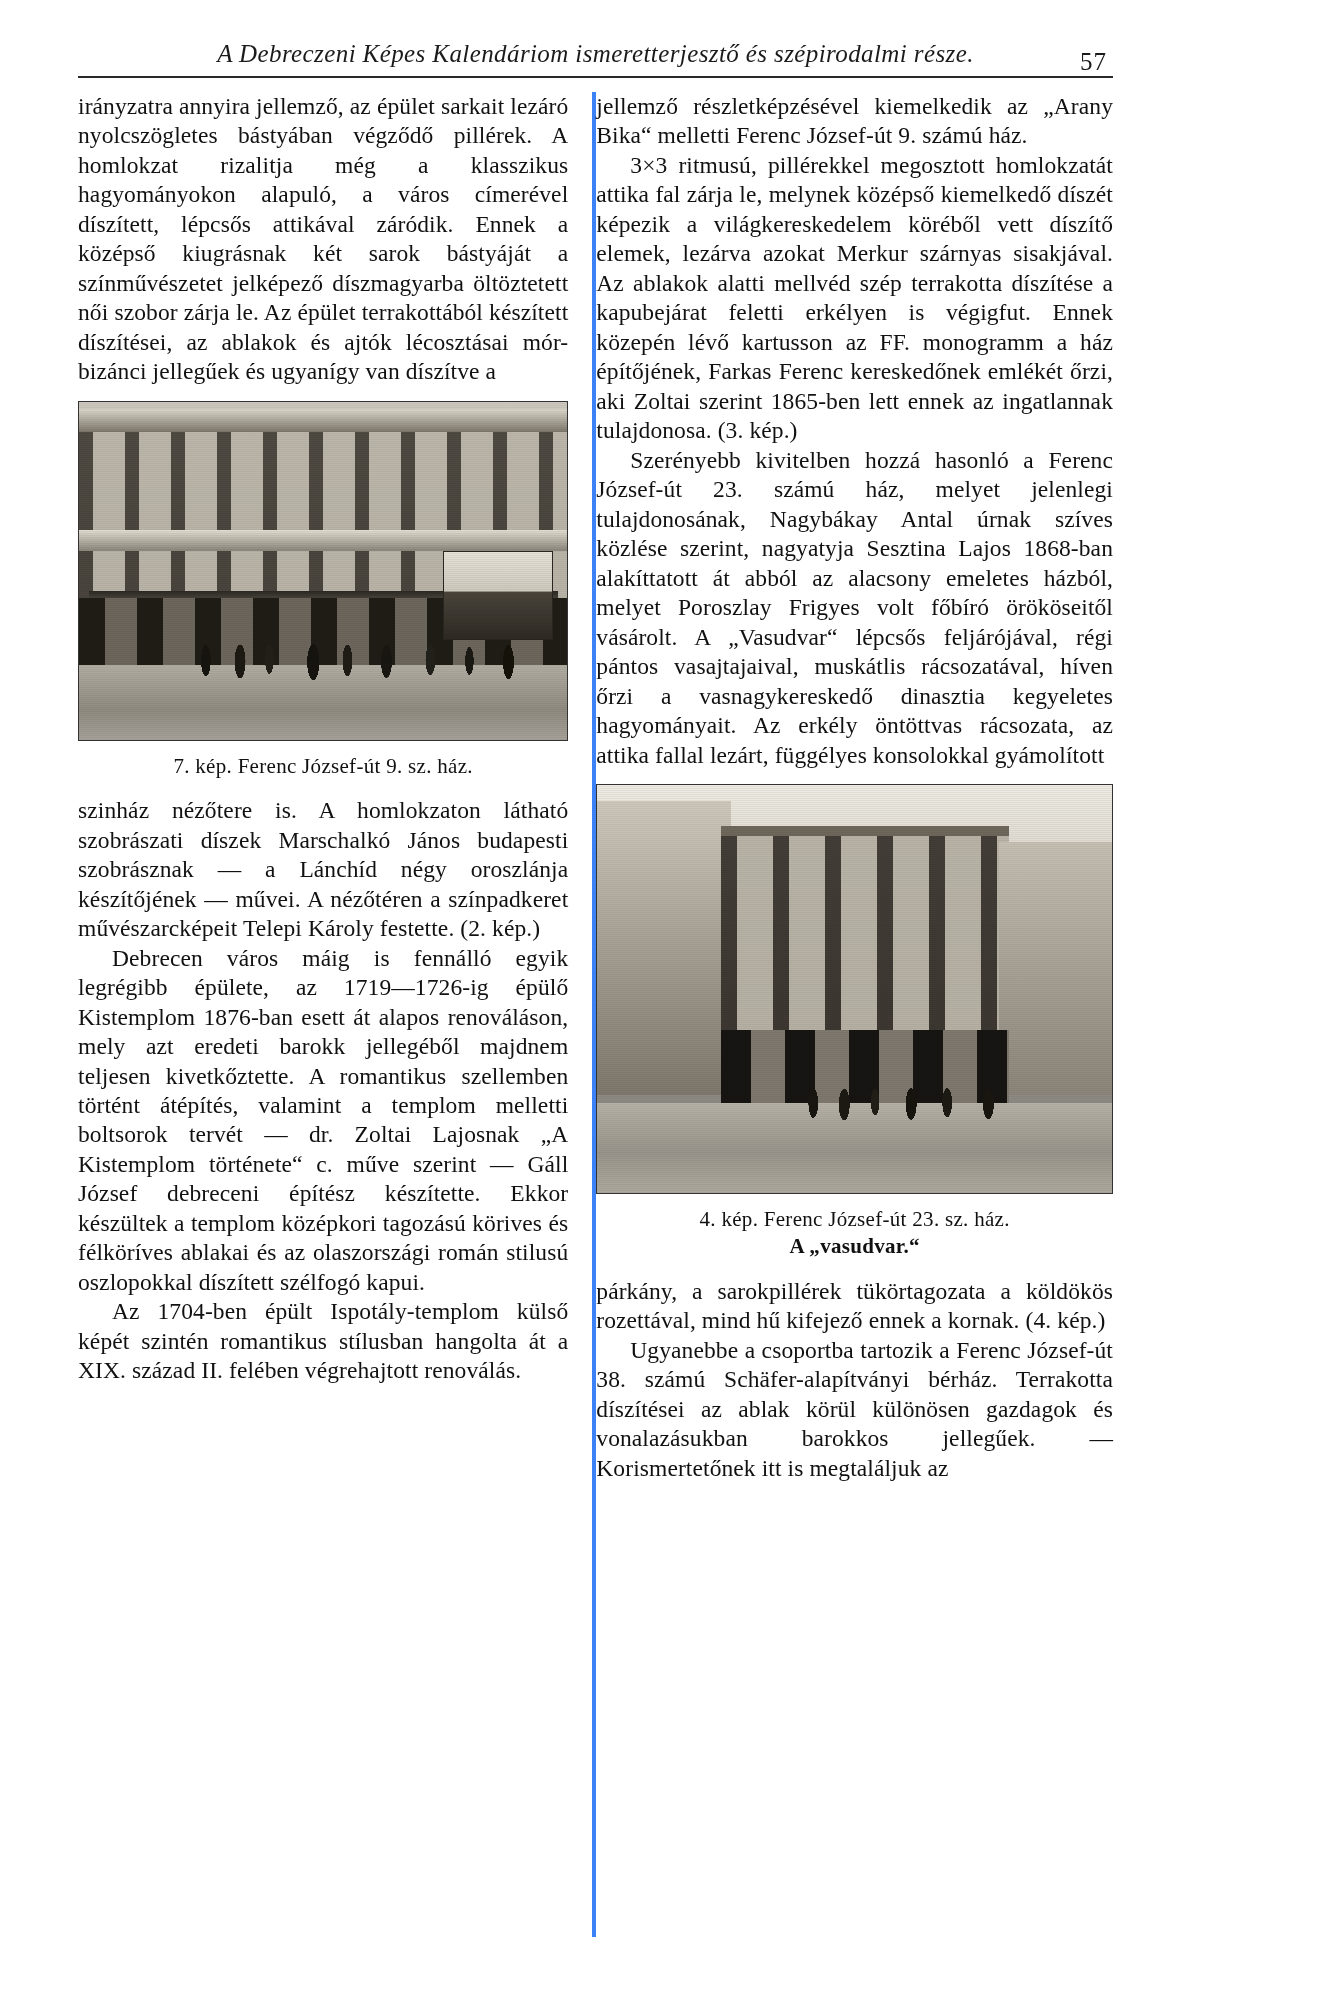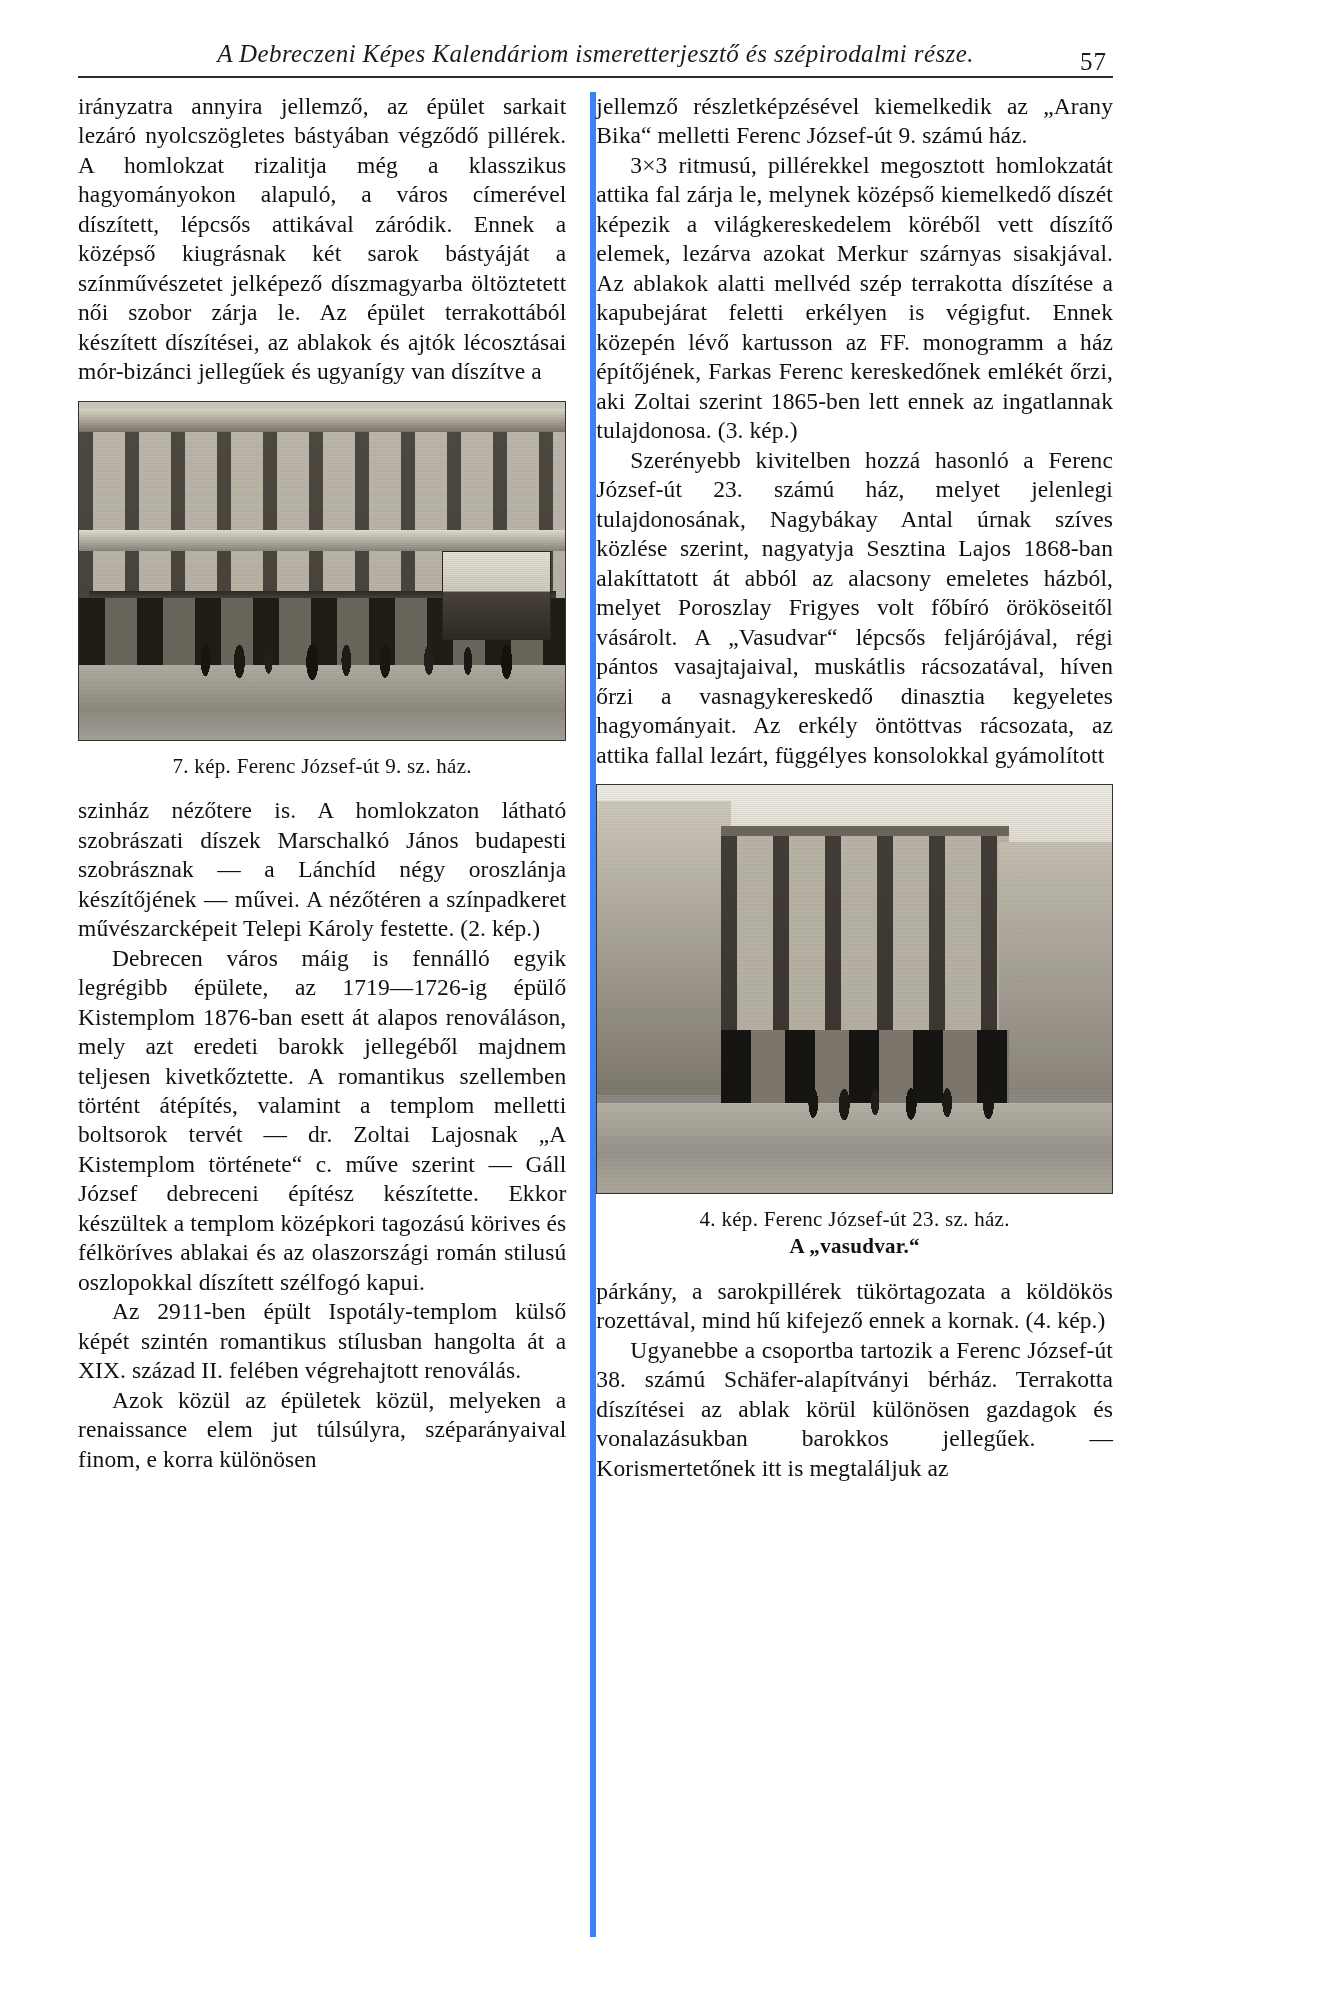--- a/index.html
+++ b/index.html
@@ -53,21 +53,21 @@
     display: flex;
     gap: 0;
     height: 1845px;
   }
   .col {
     width: 547px;
     box-sizing: border-box;
   }
   .col.left {
     padding-right: 24px;
-    border-right: 6px solid #3b82f6;
+    border-right: 4px solid #3b82f6;
   }
   .col.right {
   }
   p {
     margin: 0;
     font-size: 23.5px;
     line-height: 1.255;
     text-align: justify;
     text-justify: inter-word;
     letter-spacing: 0.1px;
@@ -241,22 +241,21 @@
           <div class="ph1-street"></div>
           <div class="ph1-people"></div>
           <div class="ph1-grain"></div>
         </div>
         <figcaption>7. kép. Ferenc József-út 9. sz. ház.</figcaption>
       </figure>
       <div class="gap-after-fig"></div>
 
       <p>szinház nézőtere is. A homlokzaton látható szobrászati díszek Marschalkó János budapesti szobrásznak — a Lánchíd négy oroszlánja készítőjének — művei. A nézőtéren a színpadkeret művészarcképeit Telepi Károly festette. (2. kép.)</p>
       <p class="ind">Debrecen város máig is fennálló egyik legrégibb épülete, az 1719—1726-ig épülő Kistemplom 1876-ban esett át alapos renováláson, mely azt eredeti barokk jellegéből majdnem teljesen kivetkőztette. A romantikus szellemben történt átépítés, valamint a templom melletti boltsorok tervét — dr. Zoltai Lajosnak „A Kistemplom története“ c. műve szerint — Gáll József debreceni építész készítette. Ekkor készültek a templom középkori tagozású körives és félköríves ablakai és az olaszországi román stilusú oszlopokkal díszített szélfogó kapui.</p>
-      <p class="ind">Az 2911-ben épült Ispotály-templom külső képét szintén romantikus stílusban hangolta át a XIX. század II. felében végrehajtott renoválás.</p>
-      <p class="ind">Azok közül az épületek közül, melyeken a renaissance elem jut túlsúlyra, széparányaival finom, e korra különösen</p>
+      <p class="ind">Az 1704-ben épült Ispotály-templom külső képét szintén romantikus stílusban hangolta át a XIX. század II. felében végrehajtott renoválás.</p>
 
     </div>
 
     <div class="col right">
 
       <p>jellemző részletképzésével kiemelkedik az „Arany Bika“ melletti Ferenc József-út 9. számú ház.</p>
       <p class="ind">3×3 ritmusú, pillérekkel megosztott homlokzatát attika fal zárja le, melynek középső kiemelkedő díszét képezik a világkereskedelem köréből vett díszítő elemek, lezárva azokat Merkur szárnyas sisakjával. Az ablakok alatti mellvéd szép terrakotta díszítése a kapubejárat feletti erkélyen is végigfut. Ennek közepén lévő kartusson az FF. monogramm a ház építőjének, Farkas Ferenc kereskedőnek emlékét őrzi, aki Zoltai szerint 1865-ben lett ennek az ingatlannak tulajdonosa. (3. kép.)</p>
       <p class="ind">Szerényebb kivitelben hozzá hasonló a Ferenc József-út 23. számú ház, melyet jelenlegi tulajdonosának, Nagybákay Antal úrnak szíves közlése szerint, nagyatyja Sesztina Lajos 1868-ban alakíttatott át abból az alacsony emeletes házból, melyet Poroszlay Frigyes volt főbíró örököseitől vásárolt. A „Vasudvar“ lépcsős feljárójával, régi pántos vasajtajaival, muskátlis rácsozatával, híven őrzi a vasnagykereskedő dinasztia kegyeletes hagyományait. Az erkély öntöttvas rácsozata, az attika fallal lezárt, függélyes konsolokkal gyámolított</p>
 
       <figure>

